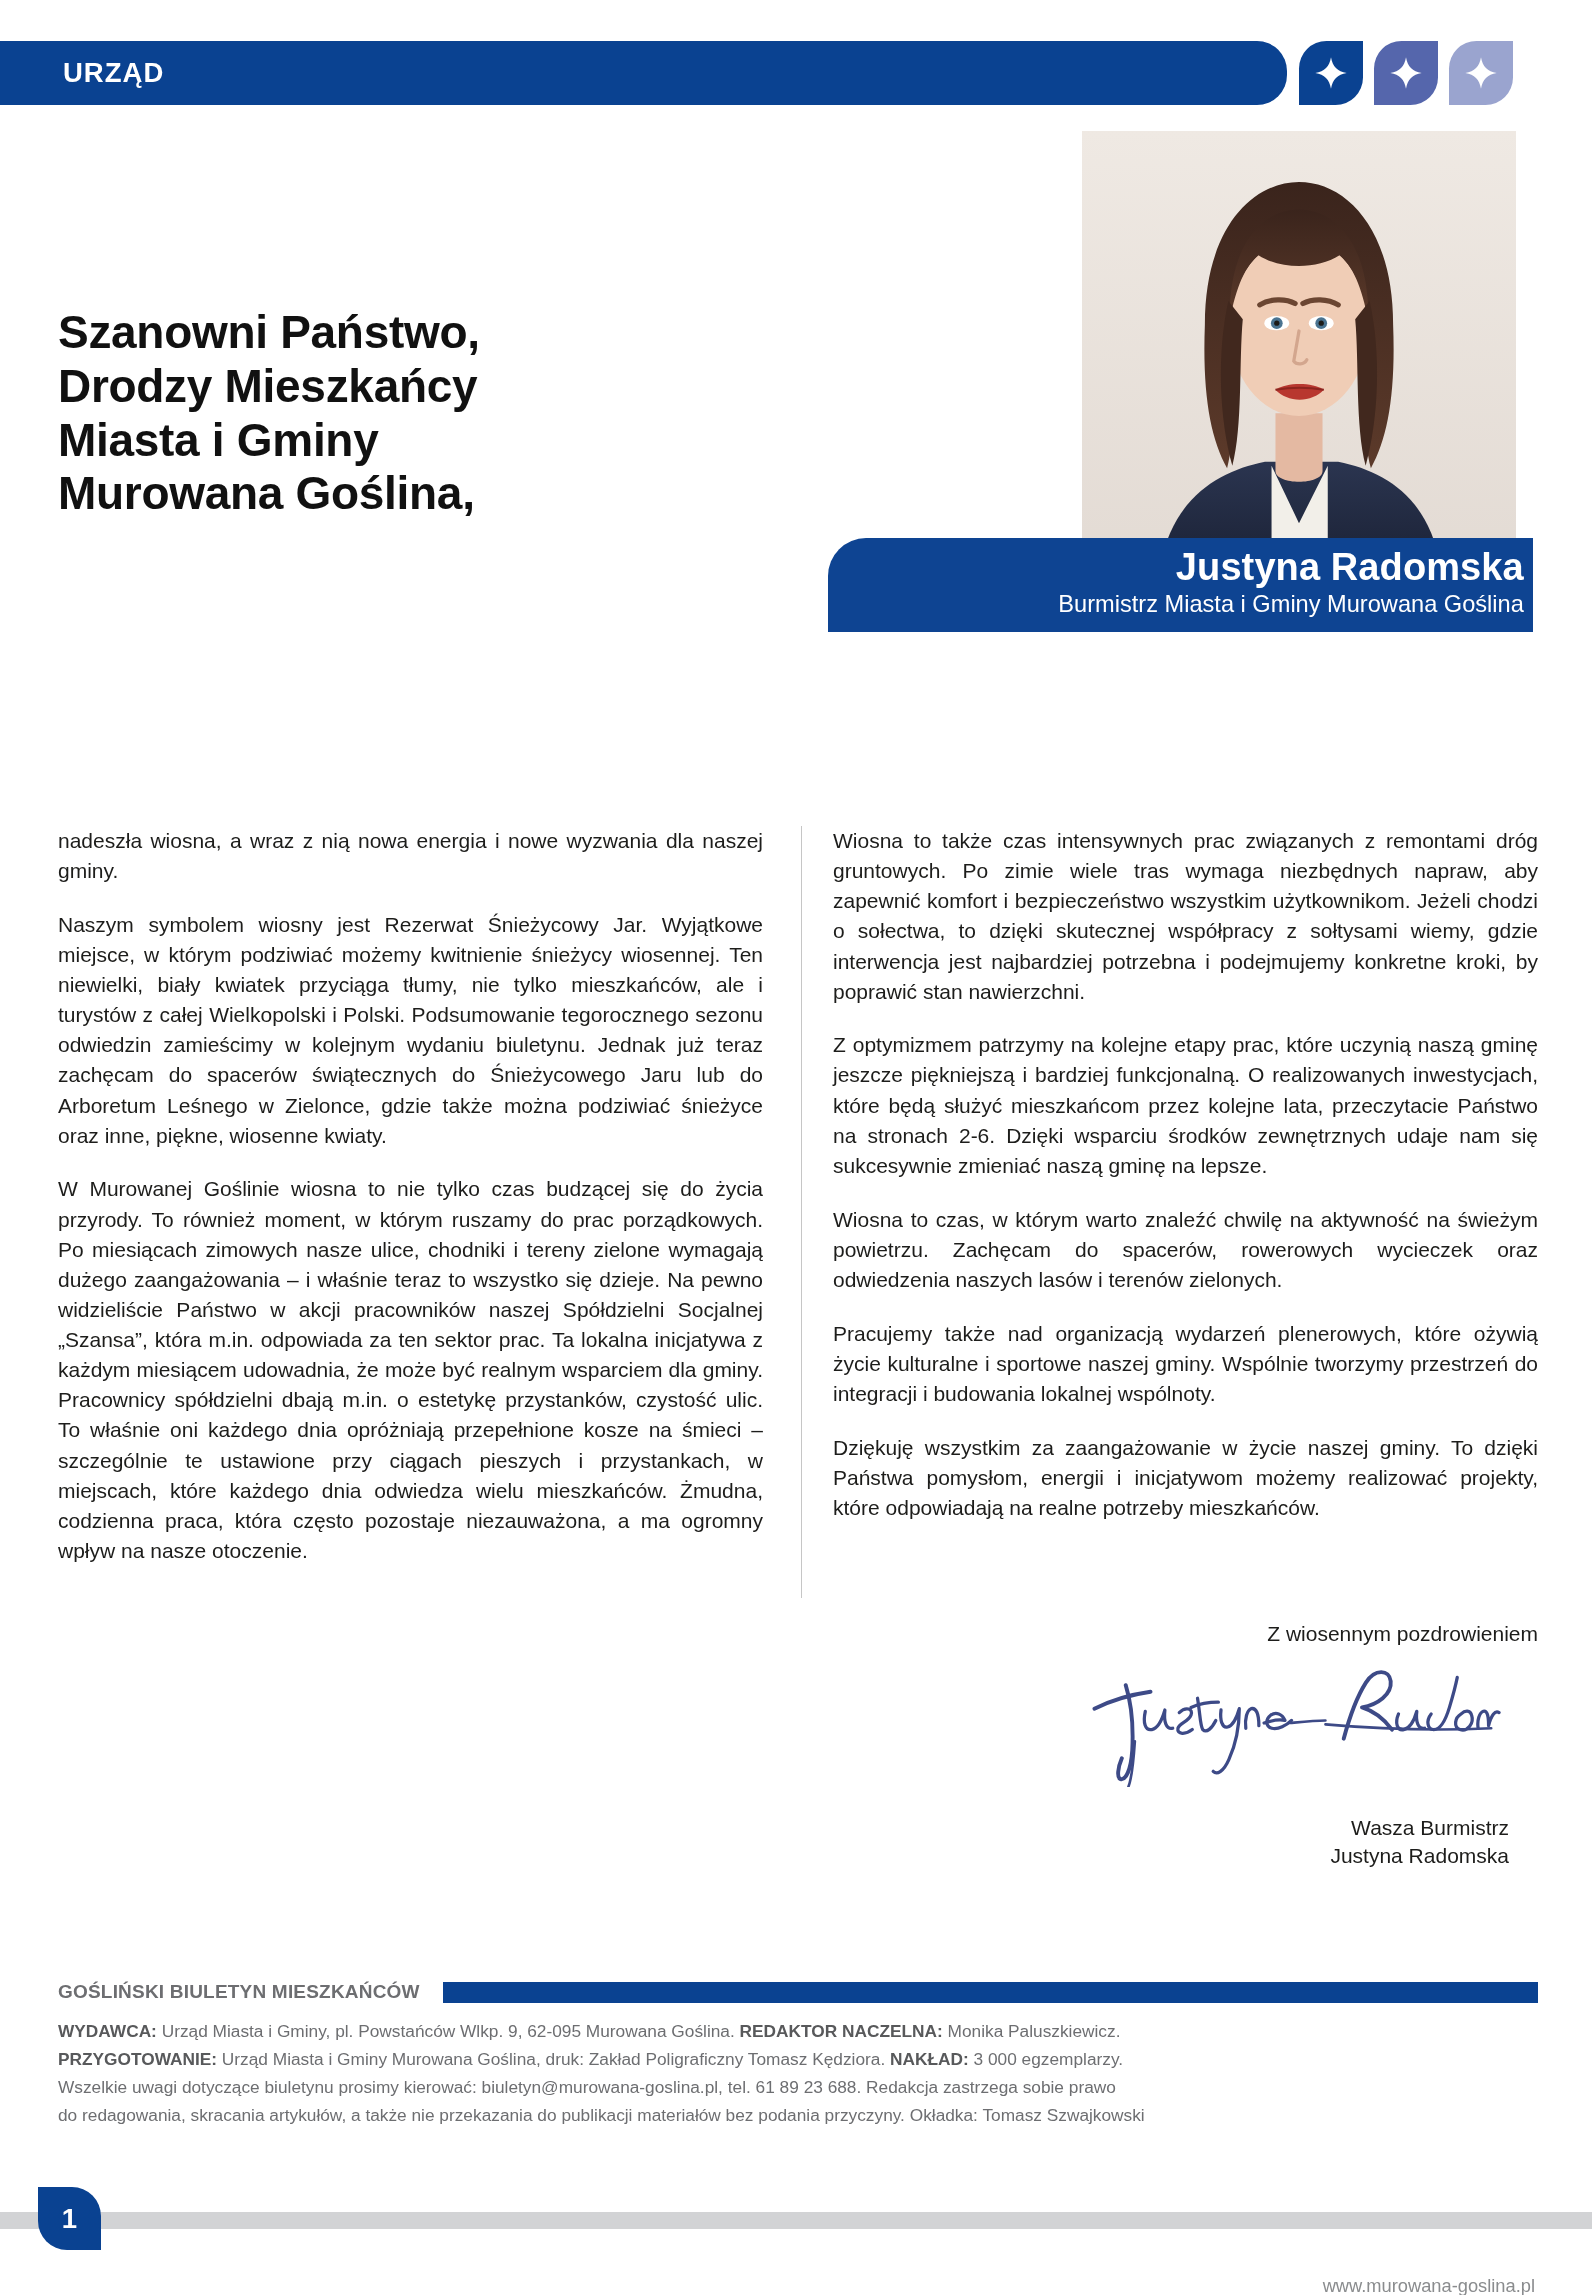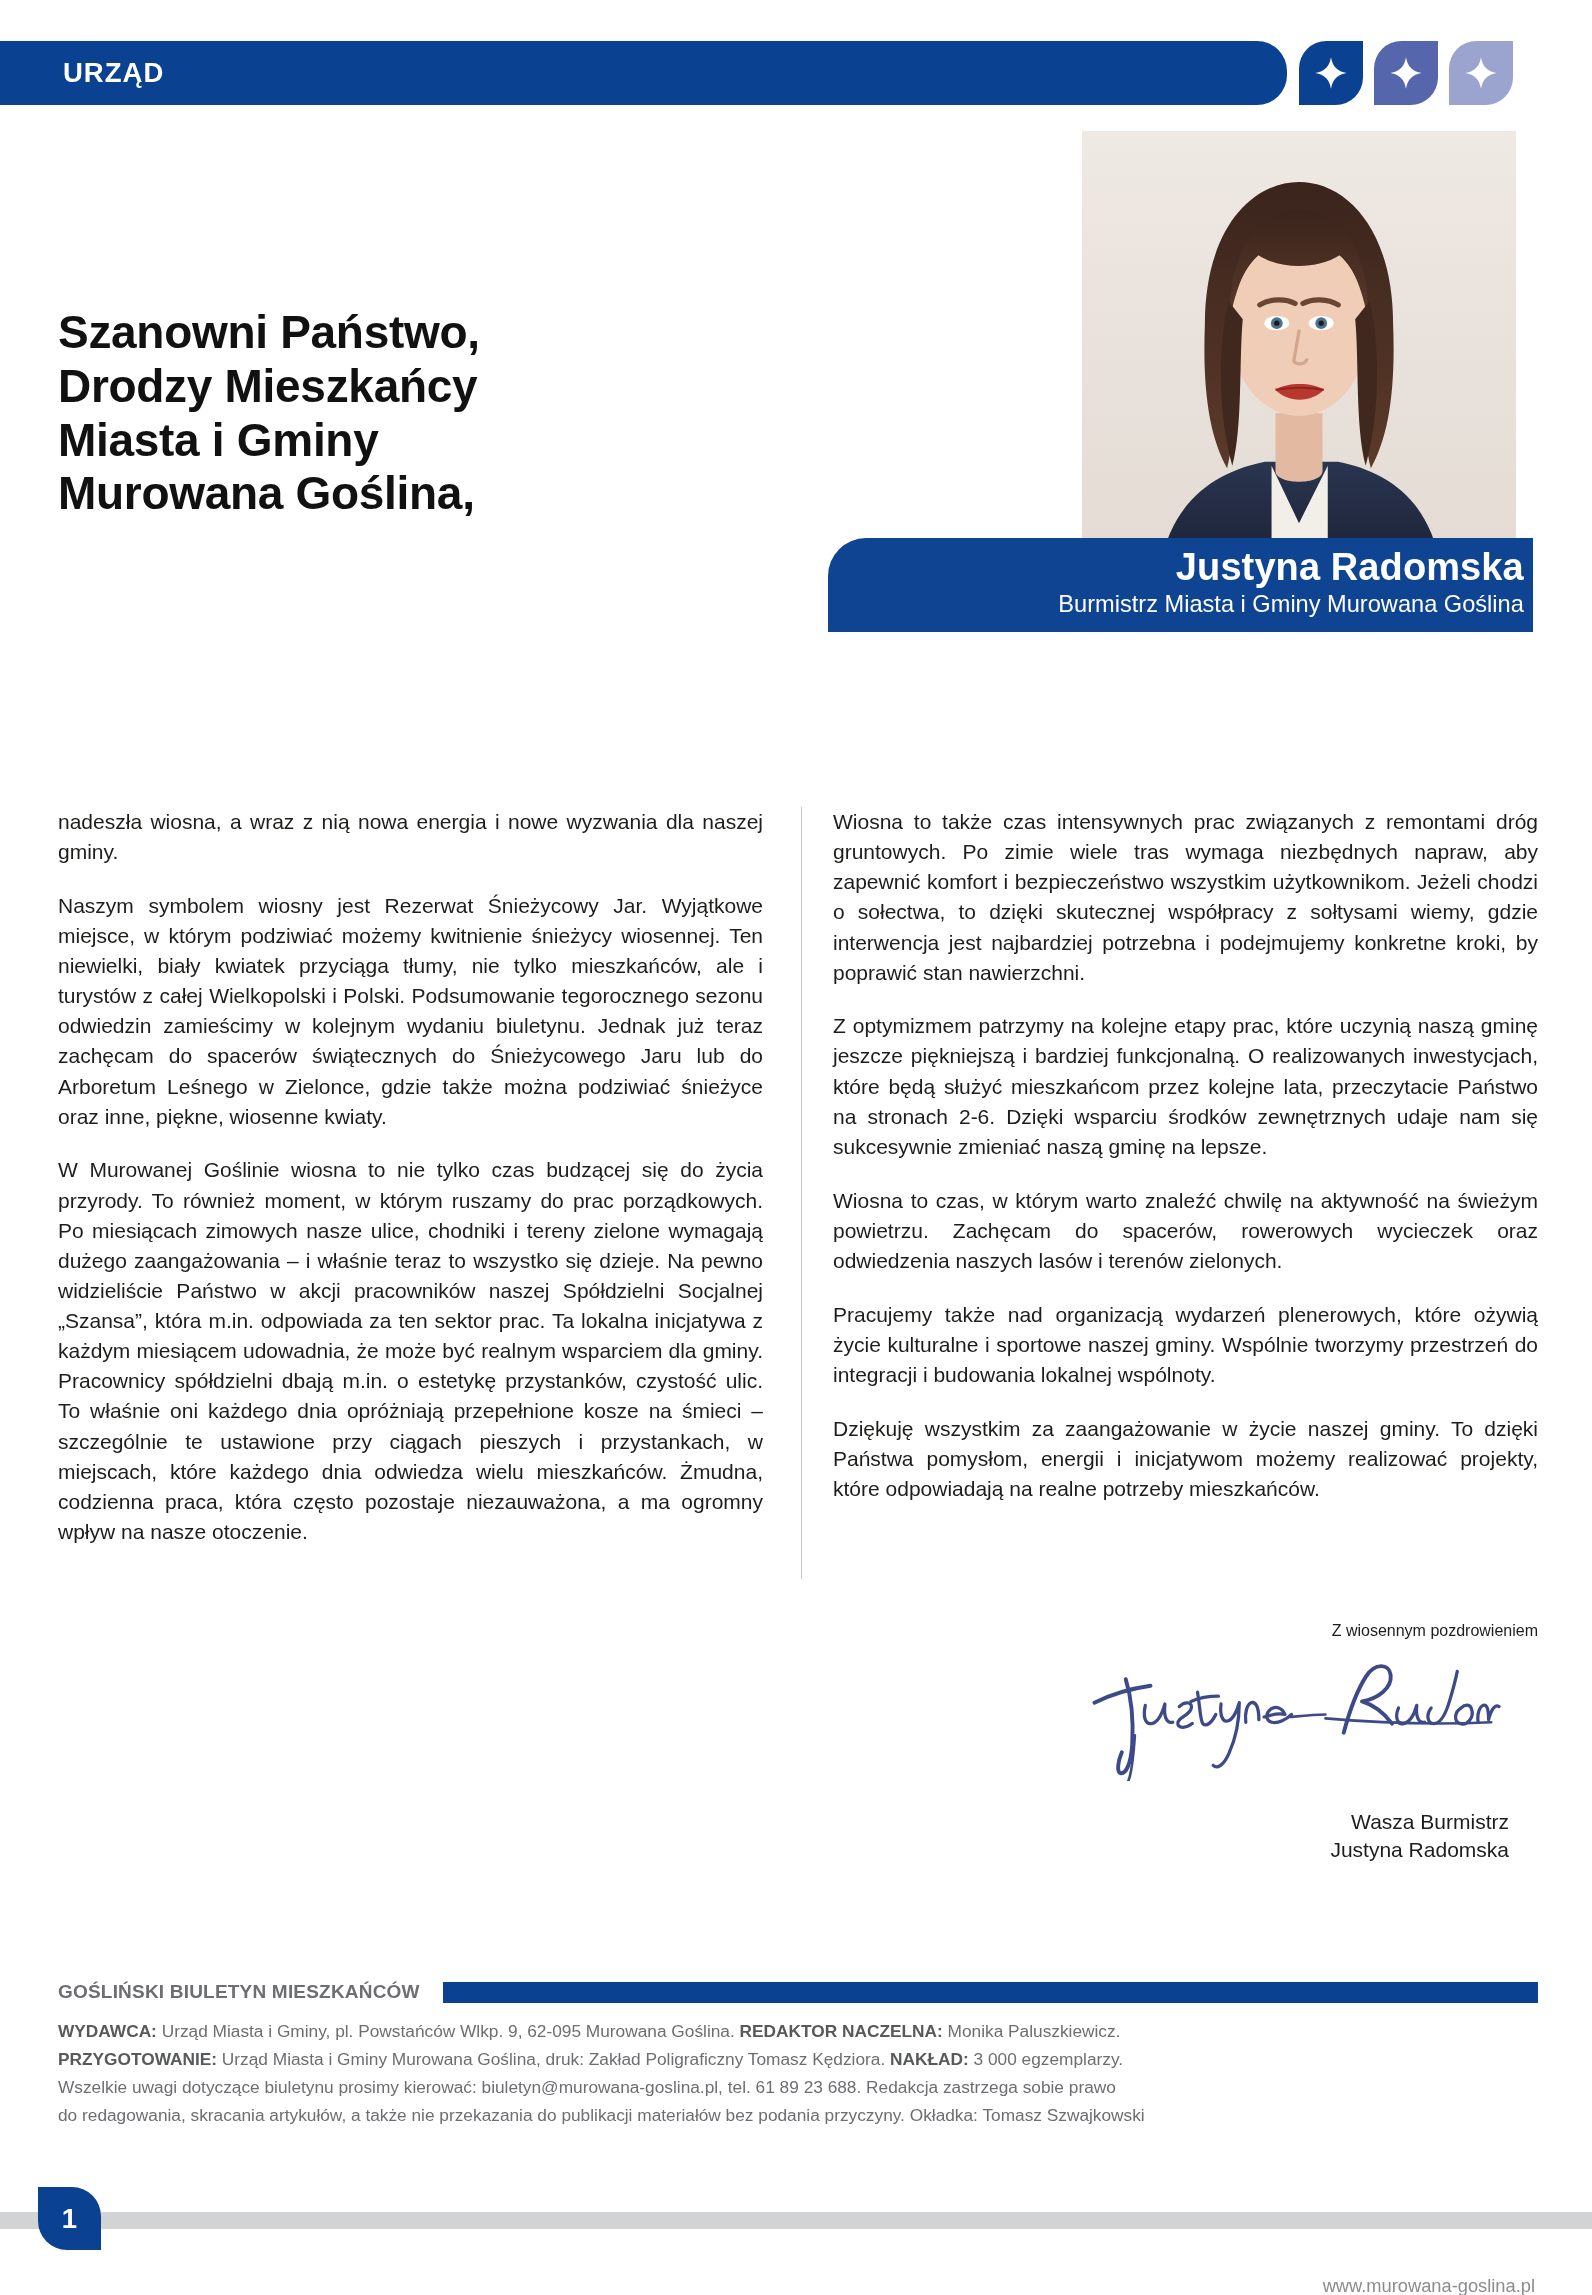--- a/index.html
+++ b/index.html
@@ -103,21 +103,21 @@
     font-size: 23.6px;
     font-weight: 300;
     line-height: 1.25;
     padding-top: 2.6px;
   }
 
   
   .columns {
     position: absolute;
     left: 58px;
-    top: 807px;
+    top: 826px;
     width: 1480px;
     height: 1021px;
   }
   .col {
     position: absolute;
     top: 0;
     width: 705px;
   }
   .col-left  { left: 0; }
   .col-right { left: 775px; }
@@ -144,21 +144,21 @@
 
   
   .closing {
     position: absolute;
     left: 775px;
     top: 1622px;
     width: 763px;
     text-align: right;
   }
   .closing .regards {
-    font-size: 16px;
+    font-size: 21px;
     font-weight: 300;
     color: #1d1d1b;
   }
   .signature-wrap {
     position: relative;
     height: 151px;
     margin-top: 17px;
   }
   .signature-wrap svg {
     position: absolute;

